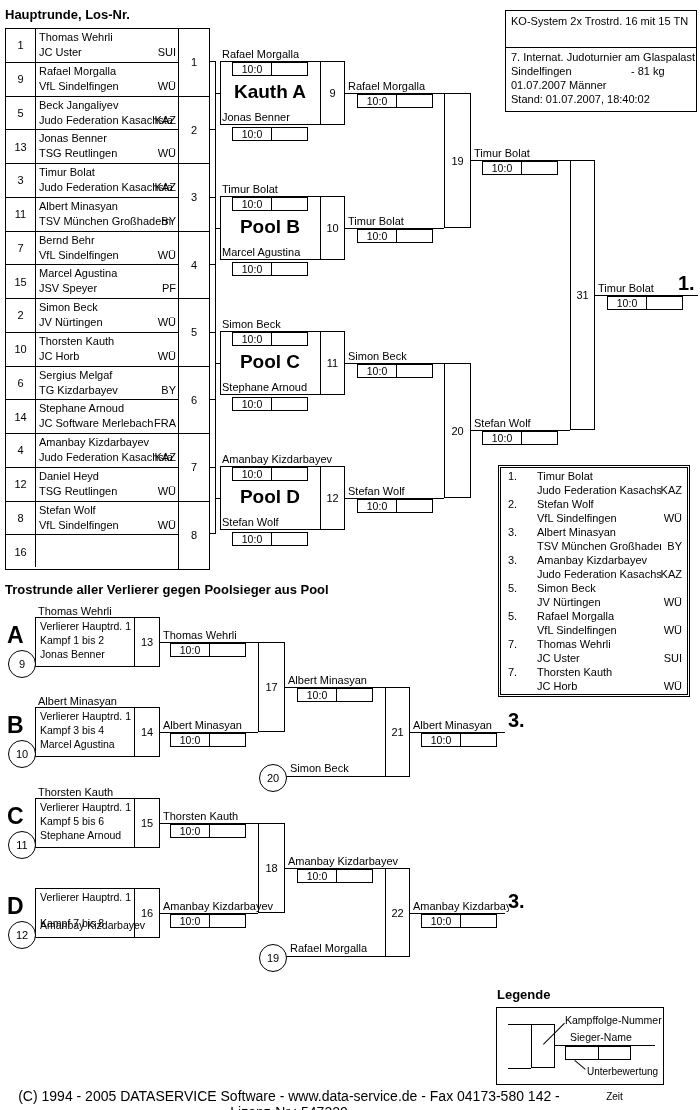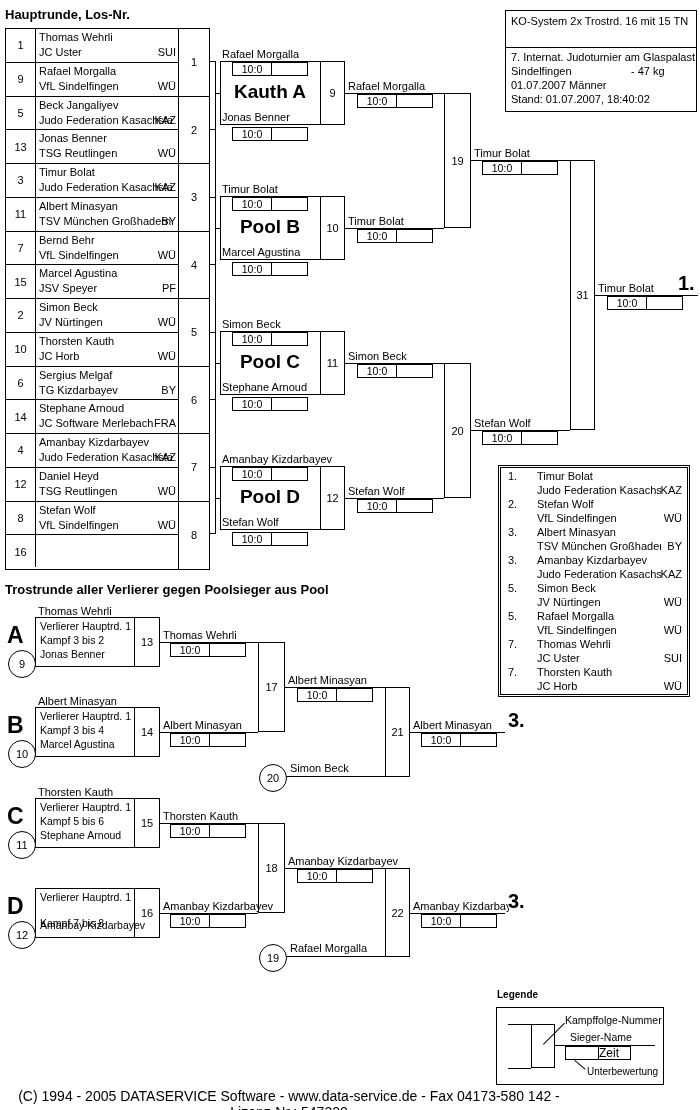--- a/index.html
+++ b/index.html
@@ -56,36 +56,36 @@
   .rreg{position:absolute;right:5px;top:14px;font-size:11px;text-align:right;}
   .infobox{position:absolute;left:505px;top:10px;width:190px;height:100px;border:1px solid #000;}
   .ibt{position:absolute;font-size:11px;white-space:nowrap;}
   
   .legbox{position:absolute;left:496px;top:1007px;width:166px;height:76px;border:1px solid #000;}
   .legt{position:absolute;font-size:10.5px;white-space:nowrap;}
   .diag{position:absolute;height:1px;background:#000;transform-origin:0 0;}
   .lsbox{position:absolute;left:68px;top:38px;width:66px;height:14px;border:1px solid #000;
          box-sizing:border-box;display:flex;background:#fff;}
   .lsbox .c1{width:32px;border-right:1px solid #000;}
-  .lsbox .c2{flex:1;text-align:left;font-size:12px;line-height:12px;}
+  .lsbox .c2{flex:1;text-align:center;font-size:10px;line-height:12px;margin-top:44px;}
   .footer{position:absolute;left:0;top:1088px;width:578px;text-align:center;font-size:14px;}
 </style>
 </head>
 <body>
 
 <div id="stage">
 
   <div class="t b" style="left:5px;top:8px;font-size:13px">Hauptrunde, Los-Nr.</div>
 
   <div class="infobox">
     <div class="ibt" style="left:5px;top:4px">KO-System 2x Trostrd. 16 mit 15 TN</div>
     <div class="ln" style="left:0;top:36px;width:190px;height:1px"></div>
     <div class="ibt" style="left:5px;top:40px">7. Internat. Judoturnier am Glaspalast</div>
     <div class="ibt" style="left:5px;top:54px">Sindelfingen</div>
-    <div class="ibt" style="left:125px;top:54px">- 47 kg</div>
+    <div class="ibt" style="left:125px;top:54px">- 81 kg</div>
     <div class="ibt" style="left:5px;top:68px">01.07.2007   Männer</div>
     <div class="ibt" style="left:5px;top:82px">Stand: 01.07.2007, 18:40:02</div>
   </div>
 
   <div class="ltable">
     <div class="ln" style="left:29px;top:0;width:1px;height:538px"></div>
     <div class="lrow" style="top:0">
         <div class="nr">1</div>
         <div class="pname1">Thomas Wehrli</div>
         <div class="pclub">JC Uster</div>
@@ -384,21 +384,21 @@
         </div>
     </div>
   </div>
 
   <div class="t b" style="left:5px;top:583px;font-size:13px">Trostrunde aller Verlierer gegen Poolsieger aus Pool</div>
 
   <div class="letter" style="top:625px">A</div>
   <div class="t" style="left:38px;top:605px">Thomas Wehrli</div>
   <div class="tbox" style="top:617px">
     <div class="l1" style="top:2px">Verlierer Hauptrd. 1</div>
-    <div class="l1" style="top:16px">Kampf 3 bis 2</div>
+    <div class="l1" style="top:16px">Kampf 1 bis 2</div>
     <div class="l1" style="top:30px">Jonas Benner</div>
   </div>
   <div class="mbox" style="top:617px">13</div>
   <div class="circ" style="left:8px;top:650px">9</div>
   <div class="abs" style="left:160px;top:629px">
     <div class="oname">Thomas Wehrli</div>
     <div class="oline" style="width:98px"></div>
     <div class="sbox" style="left:10px;top:14px">
         <div class="c1">10:0</div>
         <div class="c2"></div>
@@ -497,21 +497,21 @@
   <div class="abs" style="left:410px;top:900px">
     <div class="oname" style="max-width:96px;overflow:hidden">Amanbay Kizdarbayev</div>
     <div class="oline" style="width:95px"></div>
     <div class="sbox" style="left:11px;top:14px">
         <div class="c1">10:0</div>
         <div class="c2"></div>
       </div>
   </div>
   <div class="place" style="left:508px;top:890px">3.</div>
 
-  <div class="t b" style="left:497px;top:988px;font-size:10px">Legende</div>
+  <div class="t b" style="left:497px;top:988px;font-size:13px">Legende</div>
   <div class="legbox">
     <div class="ln" style="left:11px;top:16px;width:23px;height:1px"></div>
     <div class="ln" style="left:11px;top:60px;width:23px;height:1px"></div>
     <div class="abs" style="left:34px;top:16px;width:24px;height:44px;border:1px solid #000;box-sizing:border-box"></div>
     <div class="diag" style="left:46px;top:36px;width:30px;transform:rotate(-45deg)"></div>
     <div class="legt" style="left:68px;top:6px">Kampffolge-Nummer</div>
     <div class="legt" style="left:73px;top:23px">Sieger-Name</div>
     <div class="ln" style="left:58px;top:37px;width:100px;height:1px"></div>
     <div class="lsbox">
       <div class="c1"></div>

